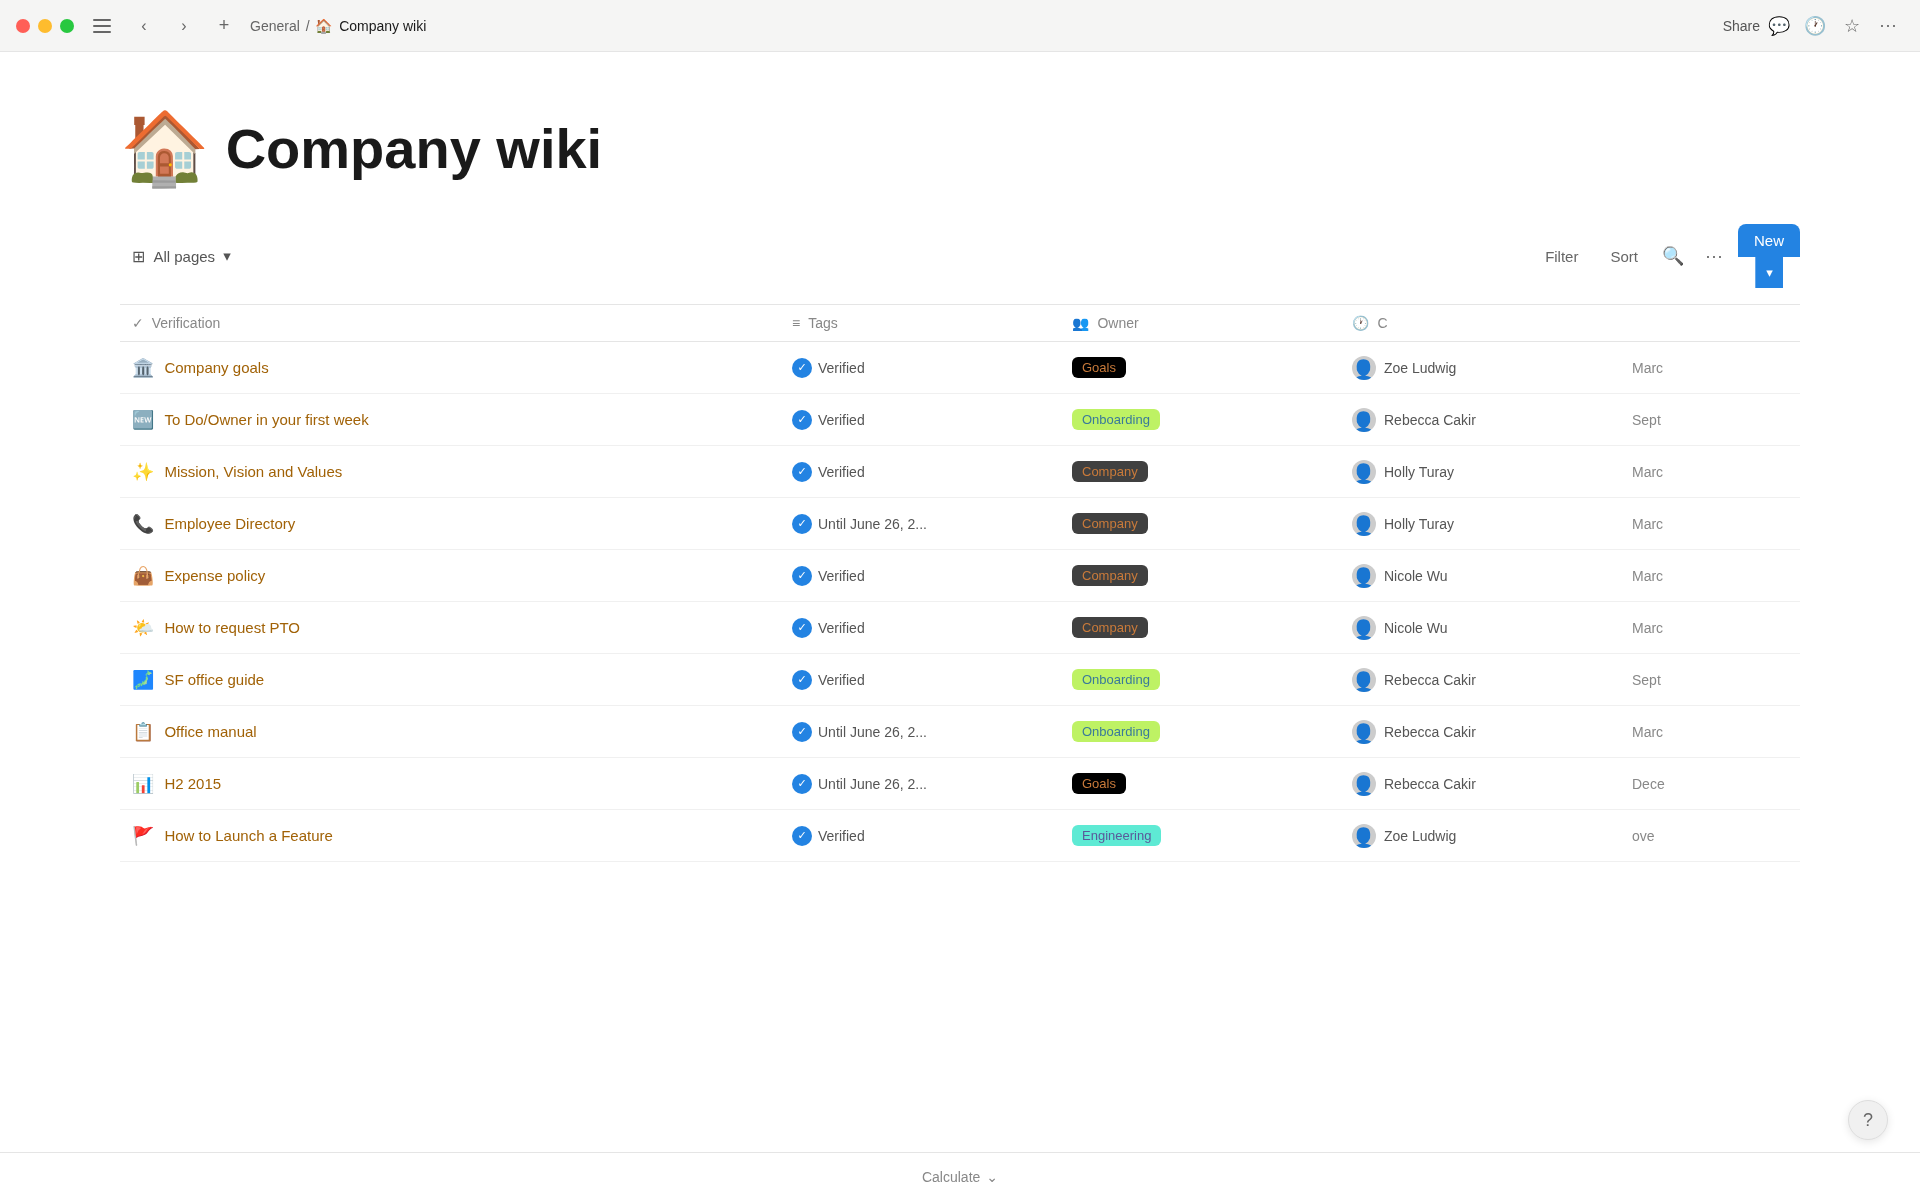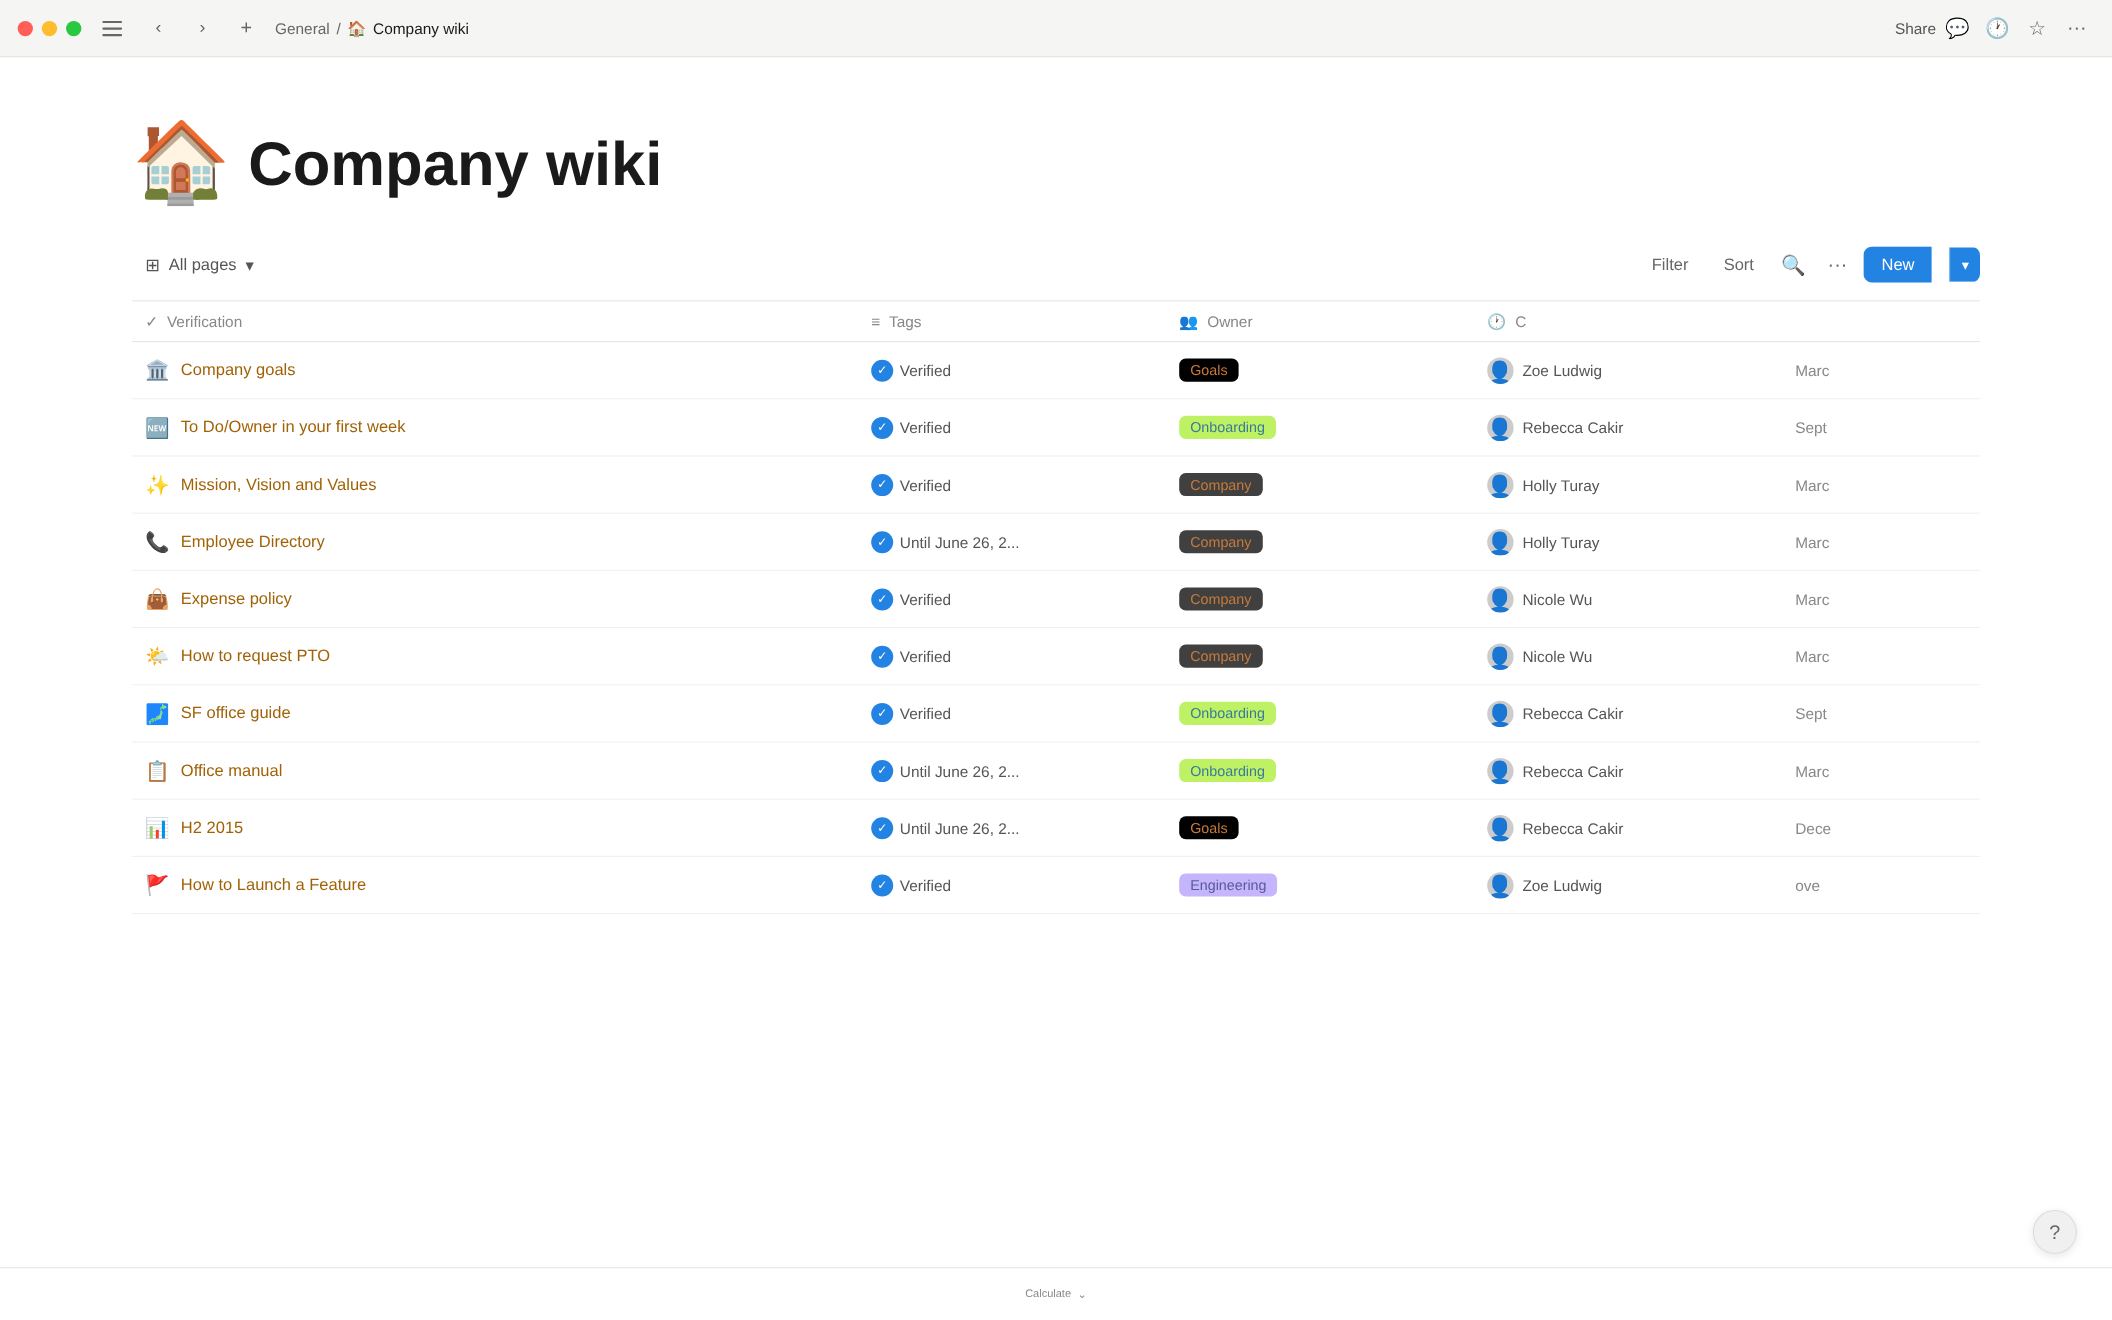--- a/index.html
+++ b/index.html
@@ -157,23 +157,24 @@
       display: flex;
       align-items: center;
       justify-content: center;
       cursor: pointer;
       color: #666;
       font-size: 18px;
     }
     .new-btn {
       display: flex;
       align-items: center;
-      gap: 16px;
+      gap: 0;
       border-radius: 8px;
       overflow: hidden;
+      flex-direction: column;
     }
     .new-btn-main {
       padding: 8px 16px;
       background: #2383e2;
       color: white;
       border: none;
       cursor: pointer;
       font-size: 15px;
       font-weight: 500;
     }
@@ -250,21 +251,21 @@
 
     .tag {
       padding: 3px 10px;
       border-radius: 6px;
       font-size: 13px;
       font-weight: 500;
     }
     .tag-goals { background: #000000; color: #c97a3a; }
     .tag-onboarding { background: #bef264; color: #3a7a9a; text-align: center; }
     .tag-company { background: #404040; color: #c97a3a; }
-    .tag-engineering { background: #c4b5fd; color: #5a5a9a; }
+    .tag-engineering { background: #5eead4; color: #5a5a9a; }
 
     .owner-cell {
       display: flex;
       align-items: center;
       gap: 8px;
       font-size: 14px;
       color: #555;
     }
     .avatar {
       width: 24px;
@@ -303,21 +304,21 @@
       background: #ffffff;
       border-top: 1px solid #e5e5e5;
       display: flex;
       align-items: center;
       justify-content: center;
     }
     .calc-btn {
       display: flex;
       align-items: center;
       gap: 6px;
-      font-size: 10px;
+      font-size: 14px;
       color: #888;
       border: none;
       background: transparent;
       cursor: pointer;
     }
 
     
     .help-btn {
       position: fixed;
       bottom: 60px;

